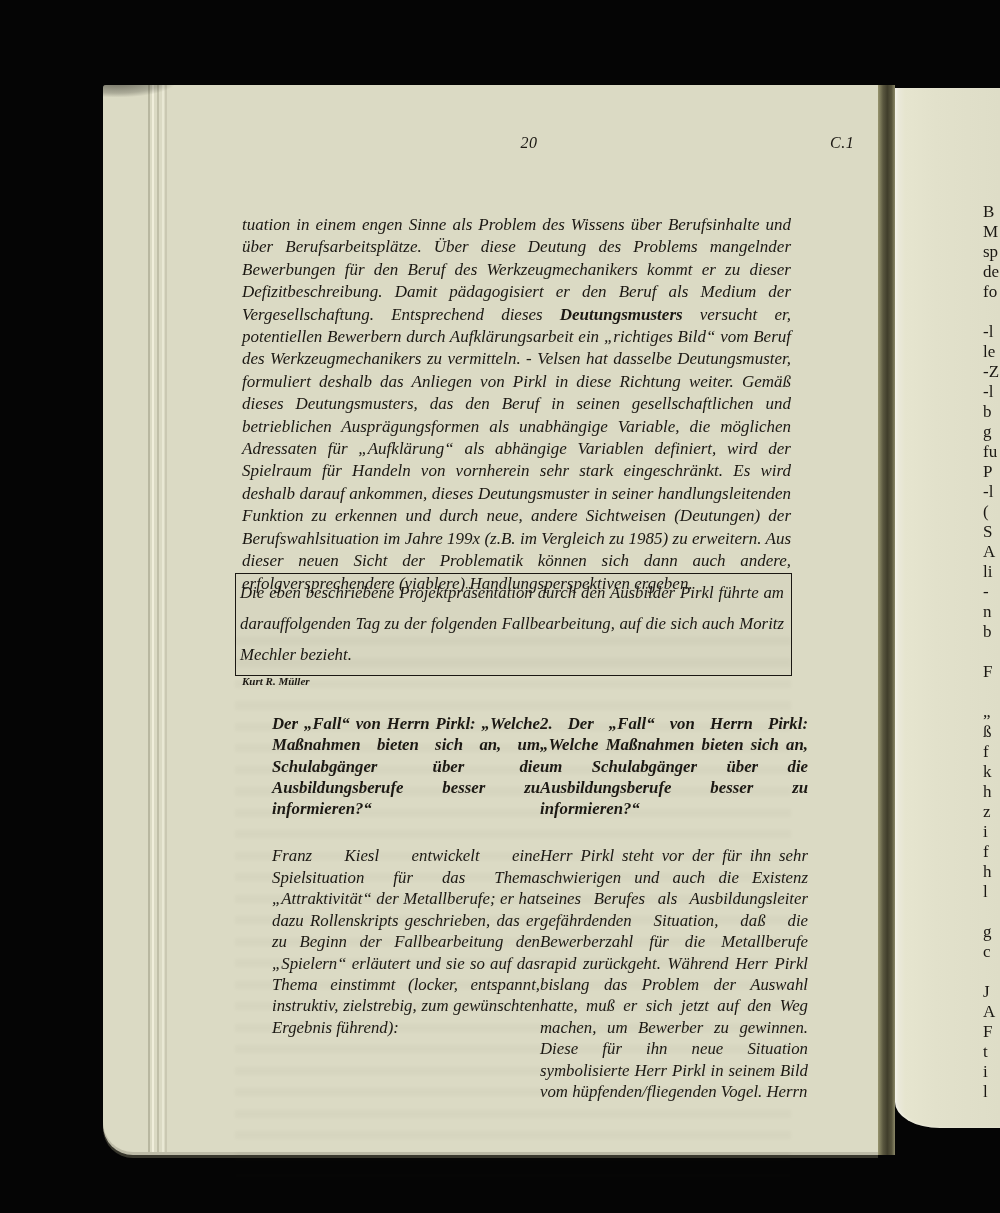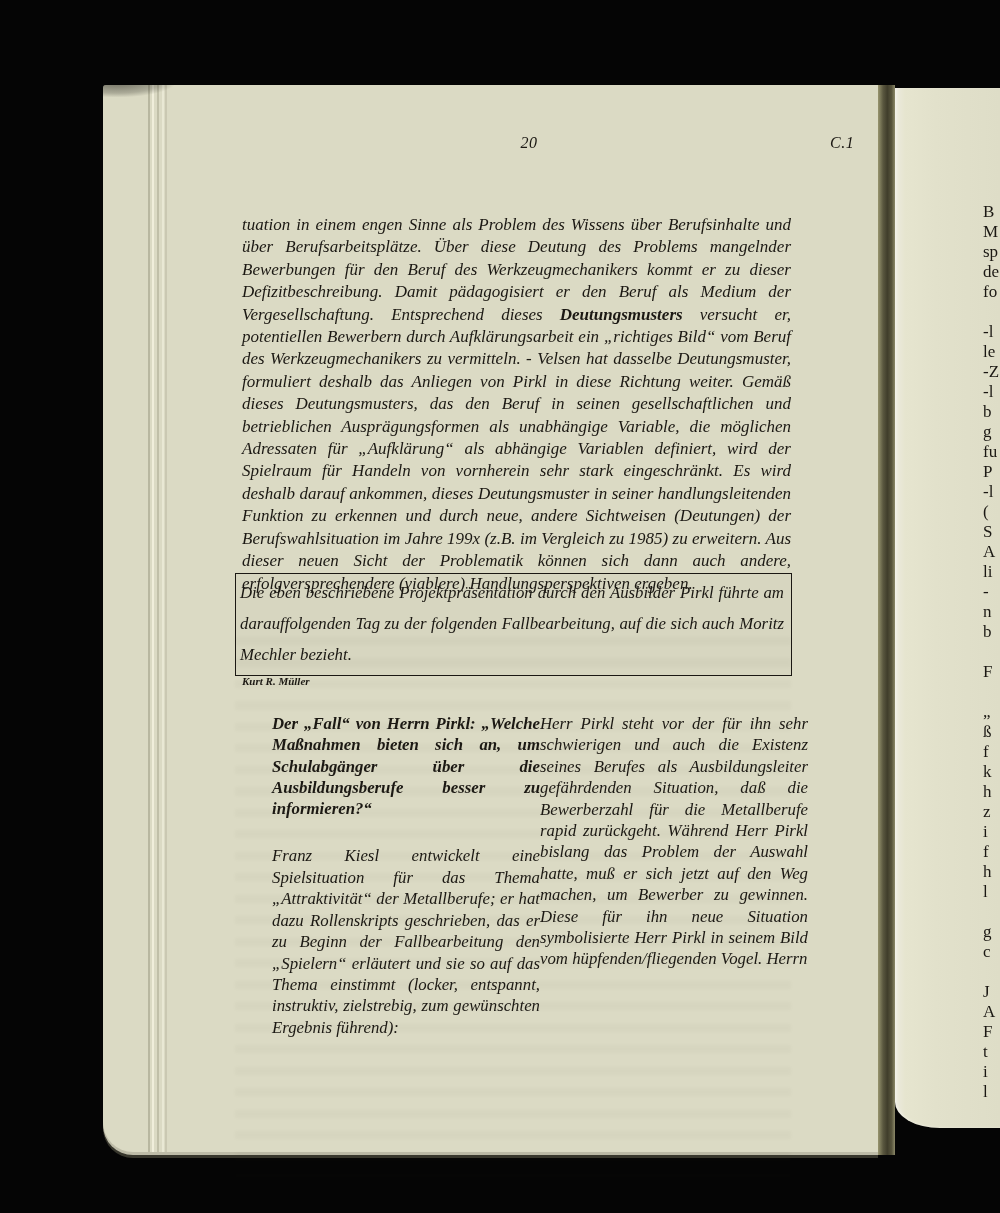--- a/index.html
+++ b/index.html
@@ -104,20 +104,21 @@
   <div class="author">Kurt R. Müller</div>
 
   <div class="columns">
     <div class="col">
       <p class="col-heading">Der „Fall“ von Herrn Pirkl: „Welche Maßnahmen bieten sich an, um Schulabgänger über die Ausbildungsberufe besser zu informieren?“</p>
       <p class="col-body">Franz Kiesl entwickelt eine Spielsituation für das Thema „Attraktivität“ der Metallberufe; er hat dazu Rollenskripts geschrieben, das er zu Beginn der Fallbearbeitung den „Spielern“ erläutert und sie so auf das Thema einstimmt (locker, entspannt, instruktiv, zielstrebig, zum gewünschten Ergebnis führend):</p>
       <div class="bullet-list">
         </div>
     </div>
     <div class="col">
+      <p class="col-heading">2. Der „Fall“ von Herrn Pirkl: „Welche Maßnahmen bieten sich an, um Schulabgänger über die Ausbildungsberufe besser zu informieren?“</p>
       <p class="col-body">Herr Pirkl steht vor der für ihn sehr schwierigen und auch die Existenz seines Berufes als Ausbildungsleiter gefährdenden Situation, daß die Bewerberzahl für die Metallberufe rapid zurückgeht. Während Herr Pirkl bislang das Problem der Auswahl hatte, muß er sich jetzt auf den Weg machen, um Bewerber zu gewinnen. Diese für ihn neue Situation symbolisierte Herr Pirkl in seinem Bild vom hüpfenden/fliegenden Vogel. Herrn</p>
     </div>
   </div>
 
   <div class="ghost-overlay"></div>
 </div>
 
 <div class="gutter"></div>
 
 <div class="right-page">

